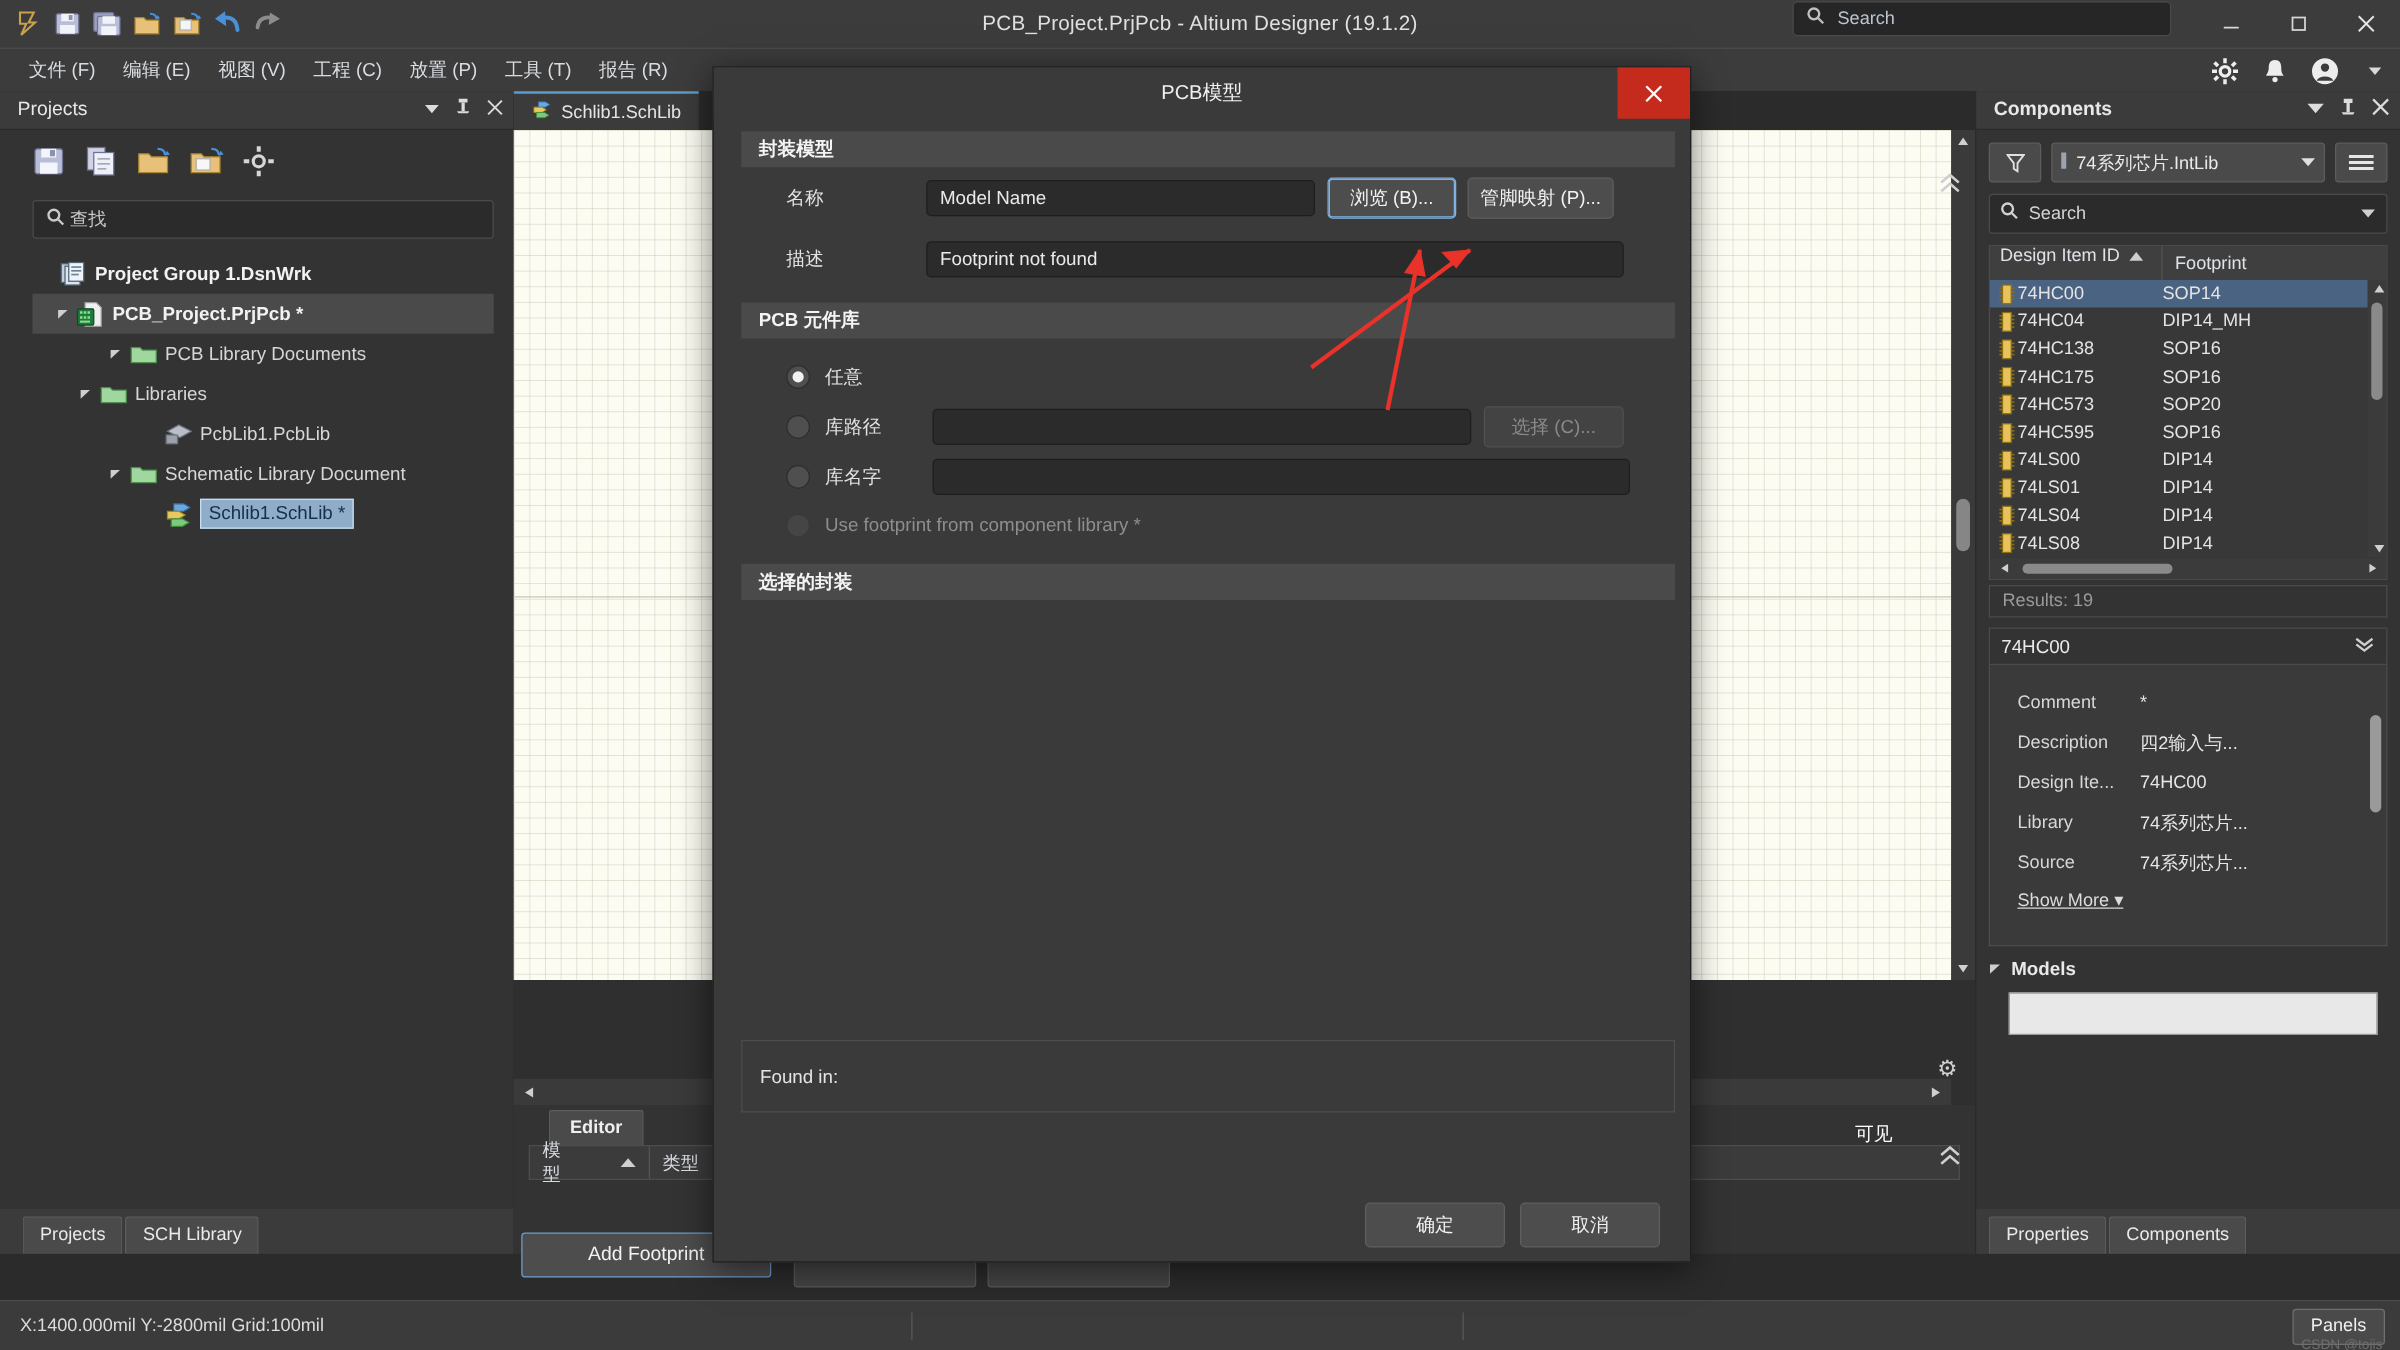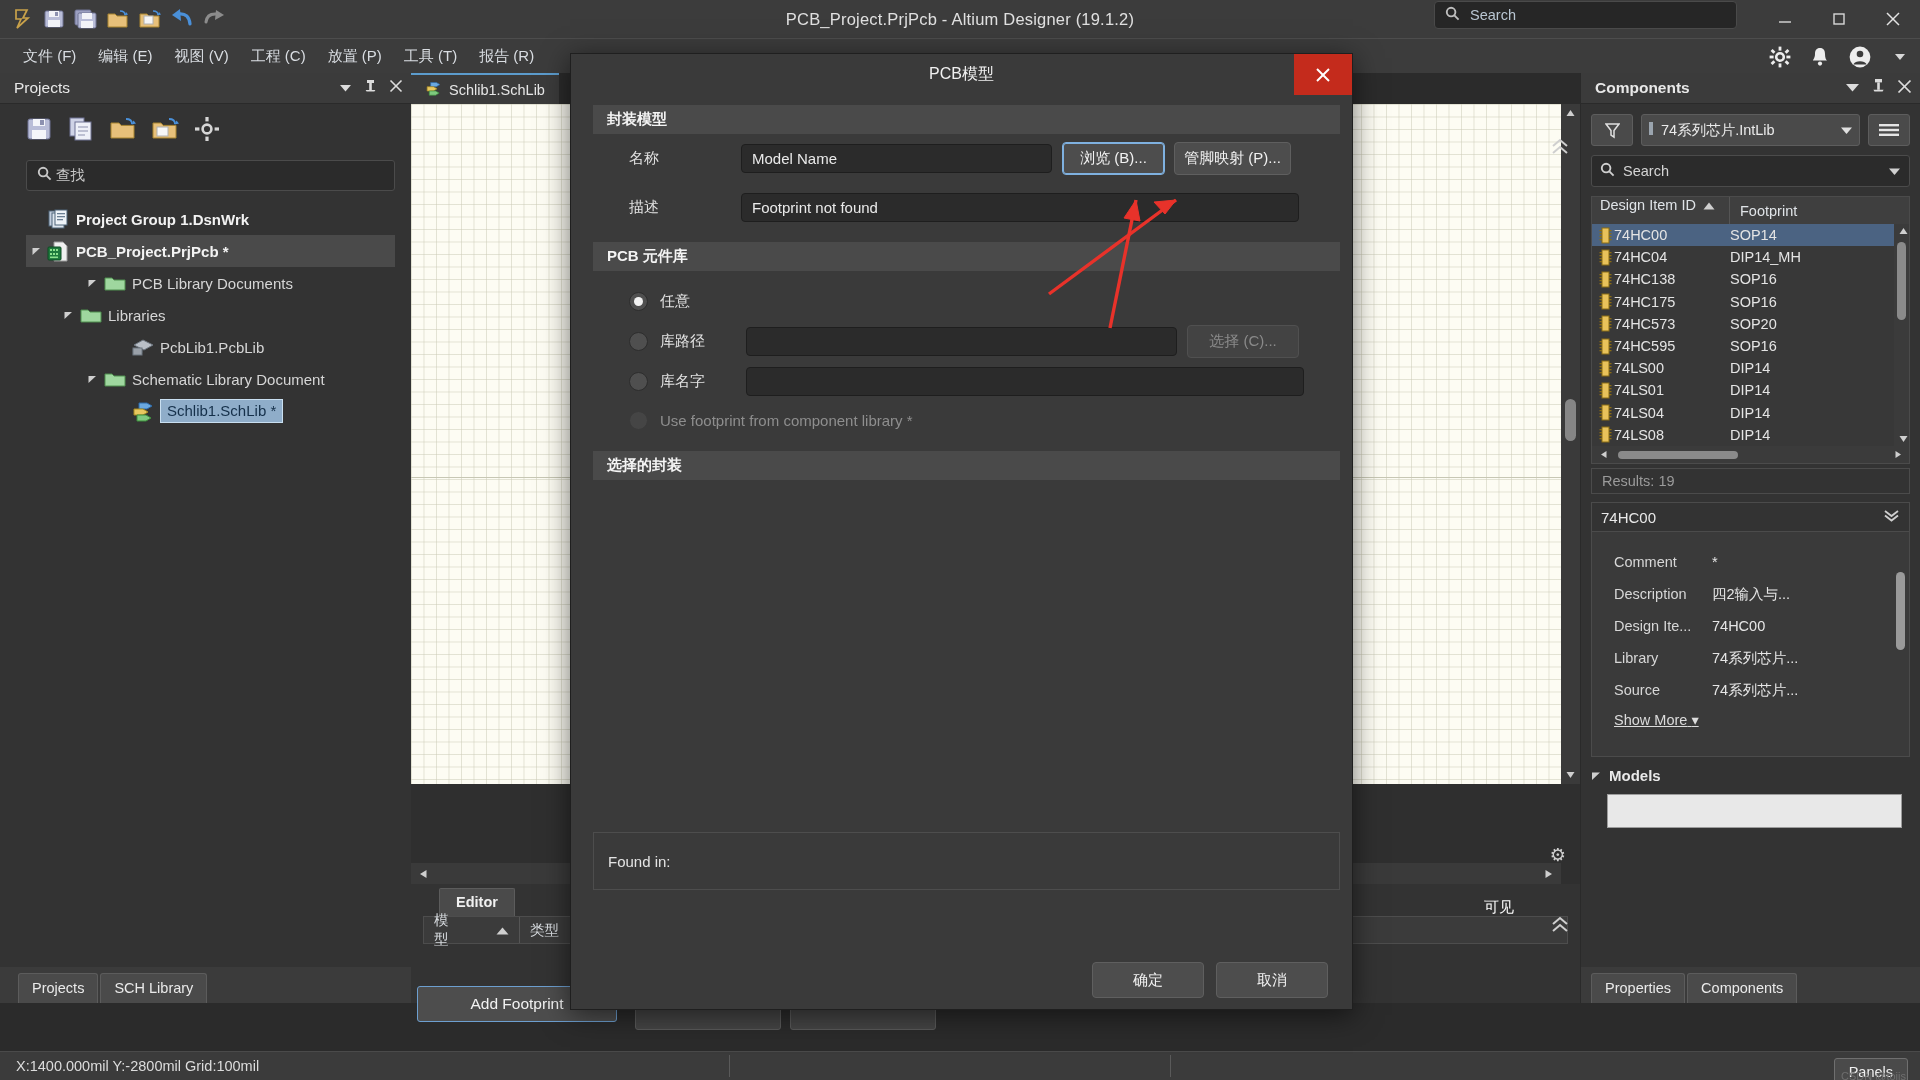--- a/index.html
+++ b/index.html
@@ -217,21 +217,21 @@
   .model-thumb {
     margin: 10px 18px 0 26px; height: 34px; background: #e8e8e8; border: 1px solid #9c9c9c;
   }
   .comp-tabs {
     position: absolute; left: 0; bottom: 0; width: 340px; height: 36px; background: #3b3b3b;
     display: flex; align-items: flex-end; padding-left: 10px; gap: 2px;
   }
 
   
   .statusbar {
-    position: absolute; left: 0; bottom: 0; width: 1920px; height: 29px;
+    position: absolute; left: 0; bottom: 0; width: 1920px; height: 40px;
     background: #3b3b3b; border-top: 1px solid #4a4a4a;
     display: flex; align-items: center;
   }
   .sb-coord { padding-left: 16px; font-size: 14.5px; color: #dcdcdc; }
   .sb-div { width: 1px; height: 22px; background: #5a5a5a; margin-left: 470px; }
   .sb-div2 { width: 1px; height: 22px; background: #5a5a5a; margin-left: 440px; }
   .panels-btn {
     position: absolute; right: 12px; top: 6px; padding: 5px 14px 6px;
     background: #4a4a4a; border: 1px solid #6f6f6f; border-radius: 3px;
     font-size: 14.5px; color: #f0f0f0;
@@ -512,21 +512,21 @@
               <g fill="#6b7f93">
                 <rect x="9" y="4" width="8" height="1.3"></rect>
                 <rect x="9" y="7" width="8" height="1.3"></rect>
                 <rect x="9" y="10" width="6" height="1.3"></rect>
               </g>
             </svg>
         </span>
         <span class="lbl bold">Project Group 1.DsnWrk</span>
       </div>
 
-      <div class="tree-row sel-grey" style="">
+      <div class="tree-row sel-grey" style="padding-left:14px">
         <span class="arrow">
             <svg width="9" height="9" viewBox="0 0 9 9">
               <path d="M0.5 1 L8 1 L0.5 8 Z" fill="#cfcfcf"></path>
             </svg>
           </span>
         <span class="tico">
           <svg width="24" height="21" viewBox="0 0 24 21">
               <path d="M7 1 h9 l4 4 v15 H7 Z" fill="#f0f0f0" stroke="#9a9a9a"></path>
               <rect x="1" y="6" width="13" height="13" rx="1" fill="#1f7a3d" stroke="#0d4a22"></rect>
               <g fill="#8ce08c">

